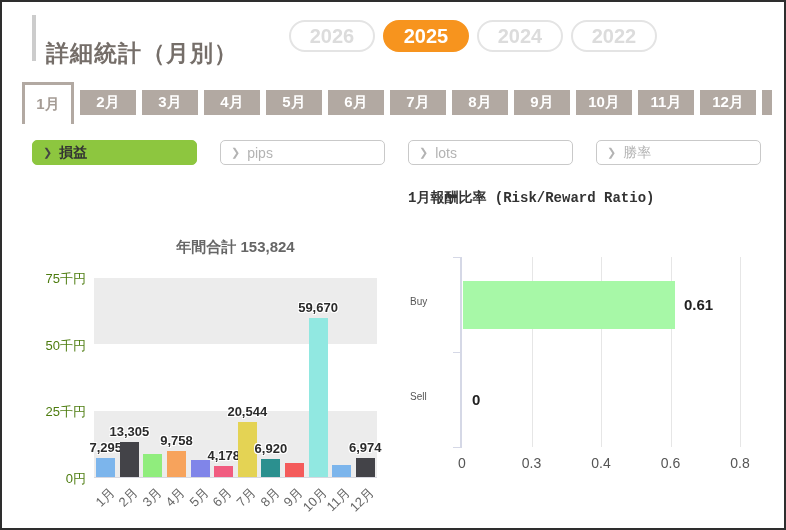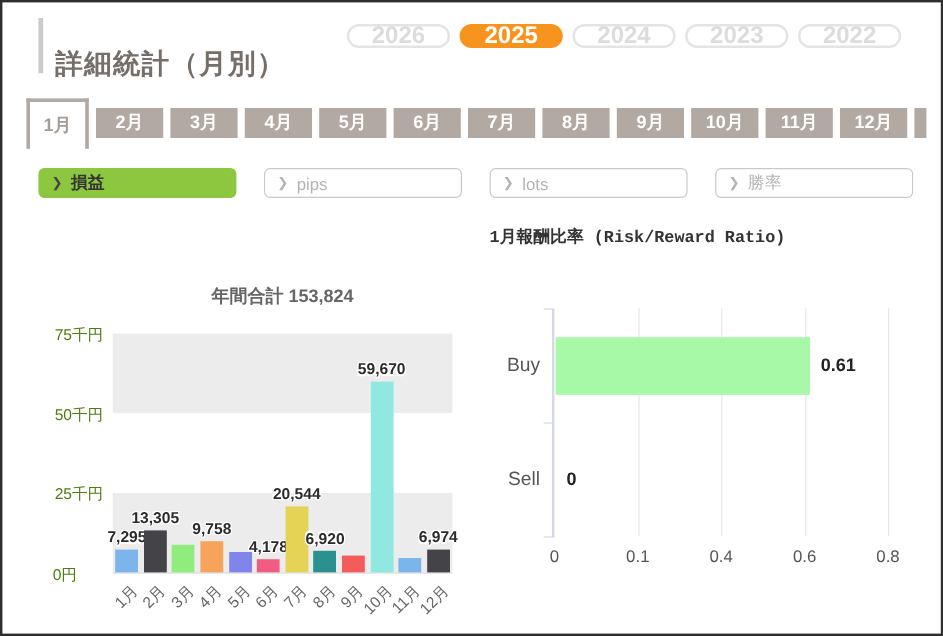--- a/index.html
+++ b/index.html
@@ -4,21 +4,21 @@
 <style>
   html,body{margin:0;padding:0;background:#fff;}
   *{box-sizing:border-box;font-family:"Liberation Sans","DejaVu Sans",sans-serif;}
   .page{position:relative;width:786px;height:530px;border:2px solid #2e2e2e;background:#fff;overflow:hidden;}
 
   
   .title-accent{position:absolute;left:30px;top:13px;width:4px;height:46px;background:#cccccc;}
   .page-title{position:absolute;left:44px;top:21px;font-size:23px;color:#756e69;letter-spacing:1px;}
 
   .year-tabs{position:absolute;left:287px;top:18px;display:flex;gap:8px;}
-  .pill{min-width:86px;height:20px;border:2px solid #e4e4e4;border-radius:18px;color:#dcdcdc;
+  .pill{min-width:86px;height:32px;border:2px solid #e4e4e4;border-radius:18px;color:#dcdcdc;
         font-size:20px;font-weight:bold;display:flex;align-items:center;justify-content:center;
         padding:0 12px;cursor:pointer;background:#fff;}
   .pill.active{background:#f7941e;border-color:#f7941e;color:#ffffff;}
 
   
   .month-tabs{position:absolute;left:20px;top:80px;width:750px;height:42px;display:flex;align-items:flex-start;}
   .mtab{margin-top:8px;height:25px;flex:1;margin-right:6px;background:#b2a9a2;color:#fff;
         font-size:15px;font-weight:bold;display:flex;align-items:center;justify-content:center;cursor:pointer;}
   .mtab.active{margin-top:0;height:42px;flex:0 0 52px;background:#fff;border:3px solid #b2a9a2;border-bottom:none;
         color:#a59c95;}
@@ -48,38 +48,37 @@
   .dlabel{position:absolute;transform:translateX(-50%);font-size:13px;font-weight:bold;color:#2b2b2b;white-space:nowrap;
         text-shadow:1px 1px 0 #fff,-1px 1px 0 #fff,1px -1px 0 #fff,-1px -1px 0 #fff,0 1px 0 #fff,0 -1px 0 #fff;}
   .ylabel{position:absolute;left:20px;width:64px;text-align:right;font-size:13px;color:#4d7c0f;white-space:nowrap;}
   .xlabel{position:absolute;transform-origin:100% 0;transform:rotate(-45deg);font-size:13px;color:#666;white-space:nowrap;}
 
   
   .raxis{position:absolute;left:458px;top:255px;width:2px;height:191px;background:#d5d8e6;}
   .rtick{position:absolute;height:1px;width:7px;background:#d5d8e6;}
   .rgrid{position:absolute;width:1px;background:#e6e6e6;}
   .rbar{position:absolute;cursor:pointer;}
-  .rcat{position:absolute;font-size:16px;color:#555;text-align:right;width:40px;}
+  .rcat{position:absolute;font-size:10px;color:#555;text-align:left;width:40px;}
   .rval{position:absolute;font-size:15px;font-weight:bold;color:#222;white-space:nowrap;}
   .rxlabel{position:absolute;transform:translateX(-50%);font-size:14px;color:#555;}
   .abs-layer{position:absolute;left:0;top:0;width:786px;height:530px;}
 </style>
 </head>
 <body>
 
 <div class="page">
 
   <div class="title-accent"></div>
   <h1 class="page-title">詳細統計（月別）</h1>
 
   <div class="year-tabs" id="year-tabs">
       <div class="pill">2026</div>
       <div class="pill active">2025</div>
       <div class="pill">2024</div>
-      <div class="pill">2023</div>
       <div class="pill">2022</div>
     </div>
 
   <nav class="month-tabs" id="month-tabs">
       <div class="mtab active">1月</div>
       <div class="mtab">2月</div>
       <div class="mtab">3月</div>
       <div class="mtab">4月</div>
       <div class="mtab">5月</div>
       <div class="mtab">6月</div>
@@ -130,21 +129,21 @@
         <div class="dlabel" style="left: 153.292px; bottom: 57.784px;">20,544</div>
         <div class="lbar" style="left: 167.375px; width: 19px; height: 18.4533px; background: rgb(43, 144, 143);"></div>
         <div class="dlabel" style="left: 176.875px; bottom: 21.4533px;">6,920</div>
         <div class="lbar" style="left: 190.958px; width: 19px; height: 14.1333px; background: rgb(244, 91, 91);"></div>
         <div class="lbar" style="left: 214.542px; width: 19px; height: 159.12px; background: rgb(145, 232, 225);"></div>
         <div class="dlabel" style="left: 224.042px; bottom: 162.12px;">59,670</div>
         <div class="lbar" style="left: 238.125px; width: 19px; height: 12.48px; background: rgb(124, 181, 236);"></div>
         <div class="lbar" style="left: 261.708px; width: 19px; height: 18.5973px; background: rgb(67, 67, 72);"></div>
         <div class="dlabel" style="left: 271.208px; bottom: 21.5973px;">6,974</div>
       </div>
-  <div class="ylabel" style="top: 468px; text-align: center;">0円</div>
+  <div class="ylabel" style="top: 468px;">0円</div>
       <div class="ylabel" style="top: 401.333px;">25千円</div>
       <div class="ylabel" style="top: 334.667px;">50千円</div>
       <div class="ylabel" style="top: 268px;">75千円</div>
       <div class="xlabel" style="right: 682.208px; top: 482px;">1月</div>
       <div class="xlabel" style="right: 658.625px; top: 482px;">2月</div>
       <div class="xlabel" style="right: 635.042px; top: 482px;">3月</div>
       <div class="xlabel" style="right: 611.458px; top: 482px;">4月</div>
       <div class="xlabel" style="right: 587.875px; top: 482px;">5月</div>
       <div class="xlabel" style="right: 564.292px; top: 482px;">6月</div>
       <div class="xlabel" style="right: 540.708px; top: 482px;">7月</div>
@@ -152,21 +151,21 @@
       <div class="xlabel" style="right: 493.542px; top: 482px;">9月</div>
       <div class="xlabel" style="right: 469.958px; top: 482px;">10月</div>
       <div class="xlabel" style="right: 446.375px; top: 482px;">11月</div>
       <div class="xlabel" style="right: 422.792px; top: 482px;">12月</div>
     </div>
 
   <div class="abs-layer" id="rchart">
     <div class="raxis"></div>
   <div class="rxlabel" style="left: 460px; top: 453px;">0</div>
       <div class="rgrid" style="left: 529.5px; top: 255px; height: 190px;"></div>
-      <div class="rxlabel" style="left: 529.5px; top: 453px;">0.1</div>
+      <div class="rxlabel" style="left: 529.5px; top: 453px;">0.3</div>
       <div class="rgrid" style="left: 599px; top: 255px; height: 190px;"></div>
       <div class="rxlabel" style="left: 599px; top: 453px;">0.4</div>
       <div class="rgrid" style="left: 668.5px; top: 255px; height: 190px;"></div>
       <div class="rxlabel" style="left: 668.5px; top: 453px;">0.6</div>
       <div class="rgrid" style="left: 738px; top: 255px; height: 190px;"></div>
       <div class="rxlabel" style="left: 738px; top: 453px;">0.8</div>
       <div class="rtick" style="left: 451px; top: 255px;"></div>
       <div class="rtick" style="left: 451px; top: 350px;"></div>
       <div class="rtick" style="left: 451px; top: 445px;"></div>
       <div class="rbar" style="left: 461px; top: 278.5px; width: 211.975px; height: 48px; background: rgb(167, 248, 167);"></div>

